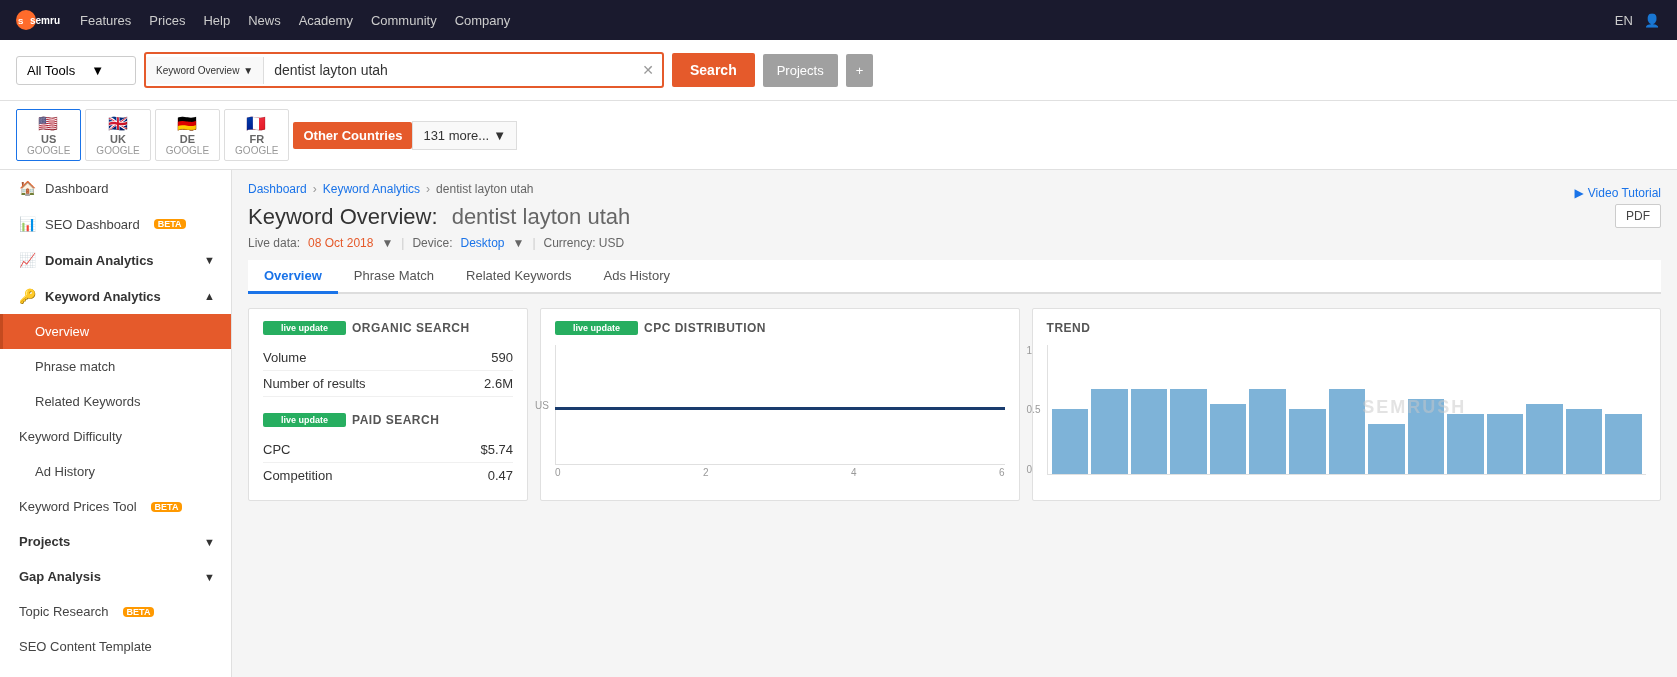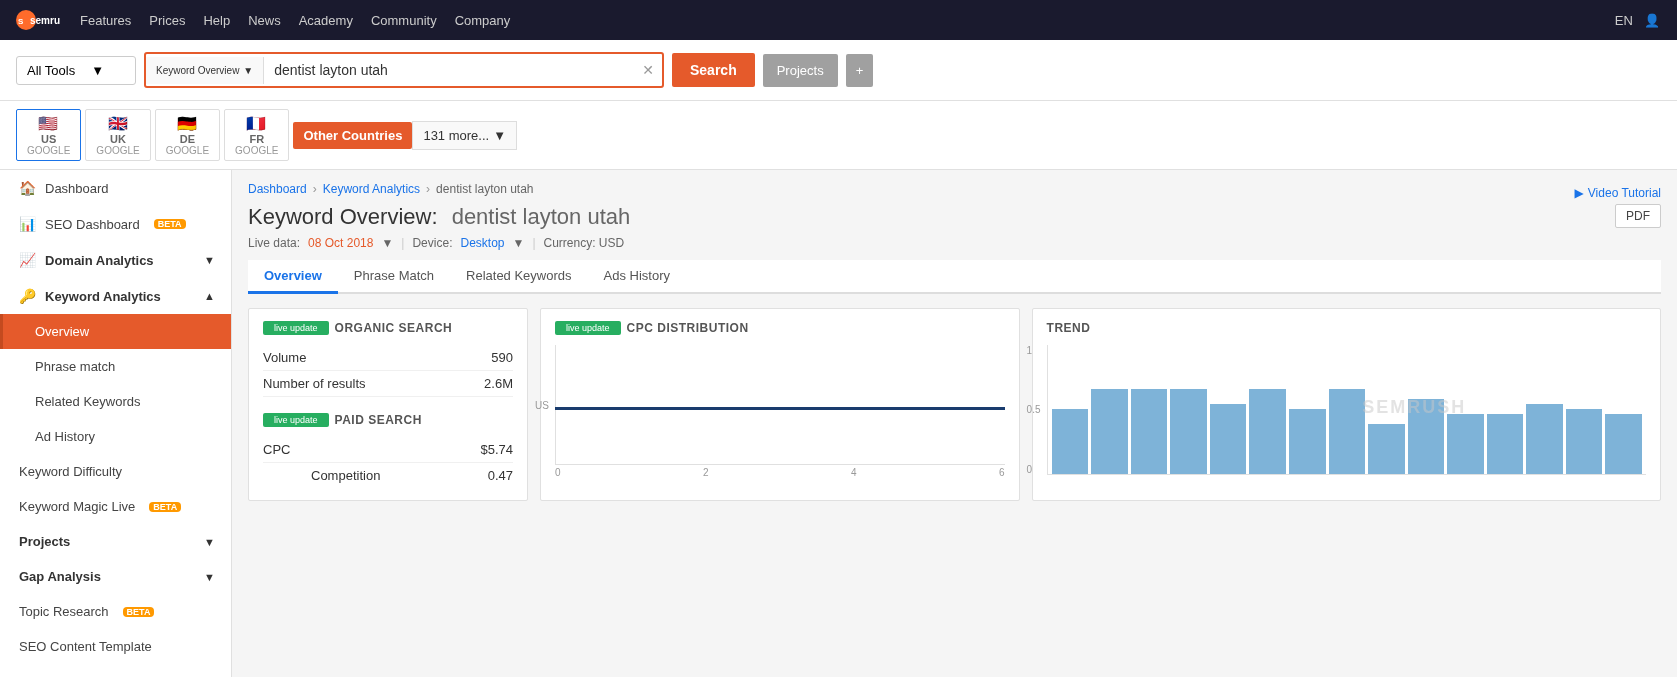--- a/index.html
+++ b/index.html
@@ -313,40 +313,40 @@
     .panel-header {
       display: flex;
       align-items: center;
       gap: 6px;
       margin-bottom: 10px;
     }
     .live-badge {
       background: #27ae60;
       color: #fff;
       font-size: 9px;
-      padding: 2px 11px;
-      border-radius: 2px;
-      font-weight: normal;
+      padding: 2px 18px;
+      border-radius: 2px;
+      font-weight: bold;
     }
     .panel-title {
       font-size: 12px;
       font-weight: bold;
       color: #555;
       letter-spacing: 0.5px;
       text-transform: uppercase;
     }
     .stat-row {
       display: flex;
       justify-content: space-between;
       align-items: center;
       padding: 5px 0;
       border-bottom: 1px solid #f0f0f0;
       font-size: 13px;
     }
-    .stat-row:last-child { border-bottom: none; margin-left: 48px; }
+    .stat-row:last-child { border-bottom: none; }
     .stat-value { font-size: 13px; color: #333; font-weight: normal; }
 
     
     .cpc-panel {
       flex: 1.2;
     }
     .cpc-axis-labels {
       display: flex;
       justify-content: space-between;
       font-size: 10px;
@@ -475,28 +475,28 @@
     </div>
     <div class="sidebar-item sub active">
       <span>Overview</span>
     </div>
     <div class="sidebar-item sub">
       <span>Phrase match</span>
     </div>
     <div class="sidebar-item sub">
       <span>Related Keywords</span>
     </div>
+    <div class="sidebar-item">
+      <span>Keyword Difficulty</span>
+    </div>
     <div class="sidebar-item sub">
       <span>Ad History</span>
     </div>
     <div class="sidebar-item">
-      <span>Keyword Difficulty</span>
-    </div>
-    <div class="sidebar-item">
-      <span>Keyword Magic Live</span>
+      <span>Keyword Prices Tool</span>
       <span class="badge">BETA</span>
     </div>
     <div class="sidebar-item section-header">
       <span>Projects</span>
       <span class="sidebar-arrow">▼</span>
     </div>
     <div class="sidebar-item section-header">
       <span>Gap Analysis</span>
       <span class="sidebar-arrow">▼</span>
     </div>

